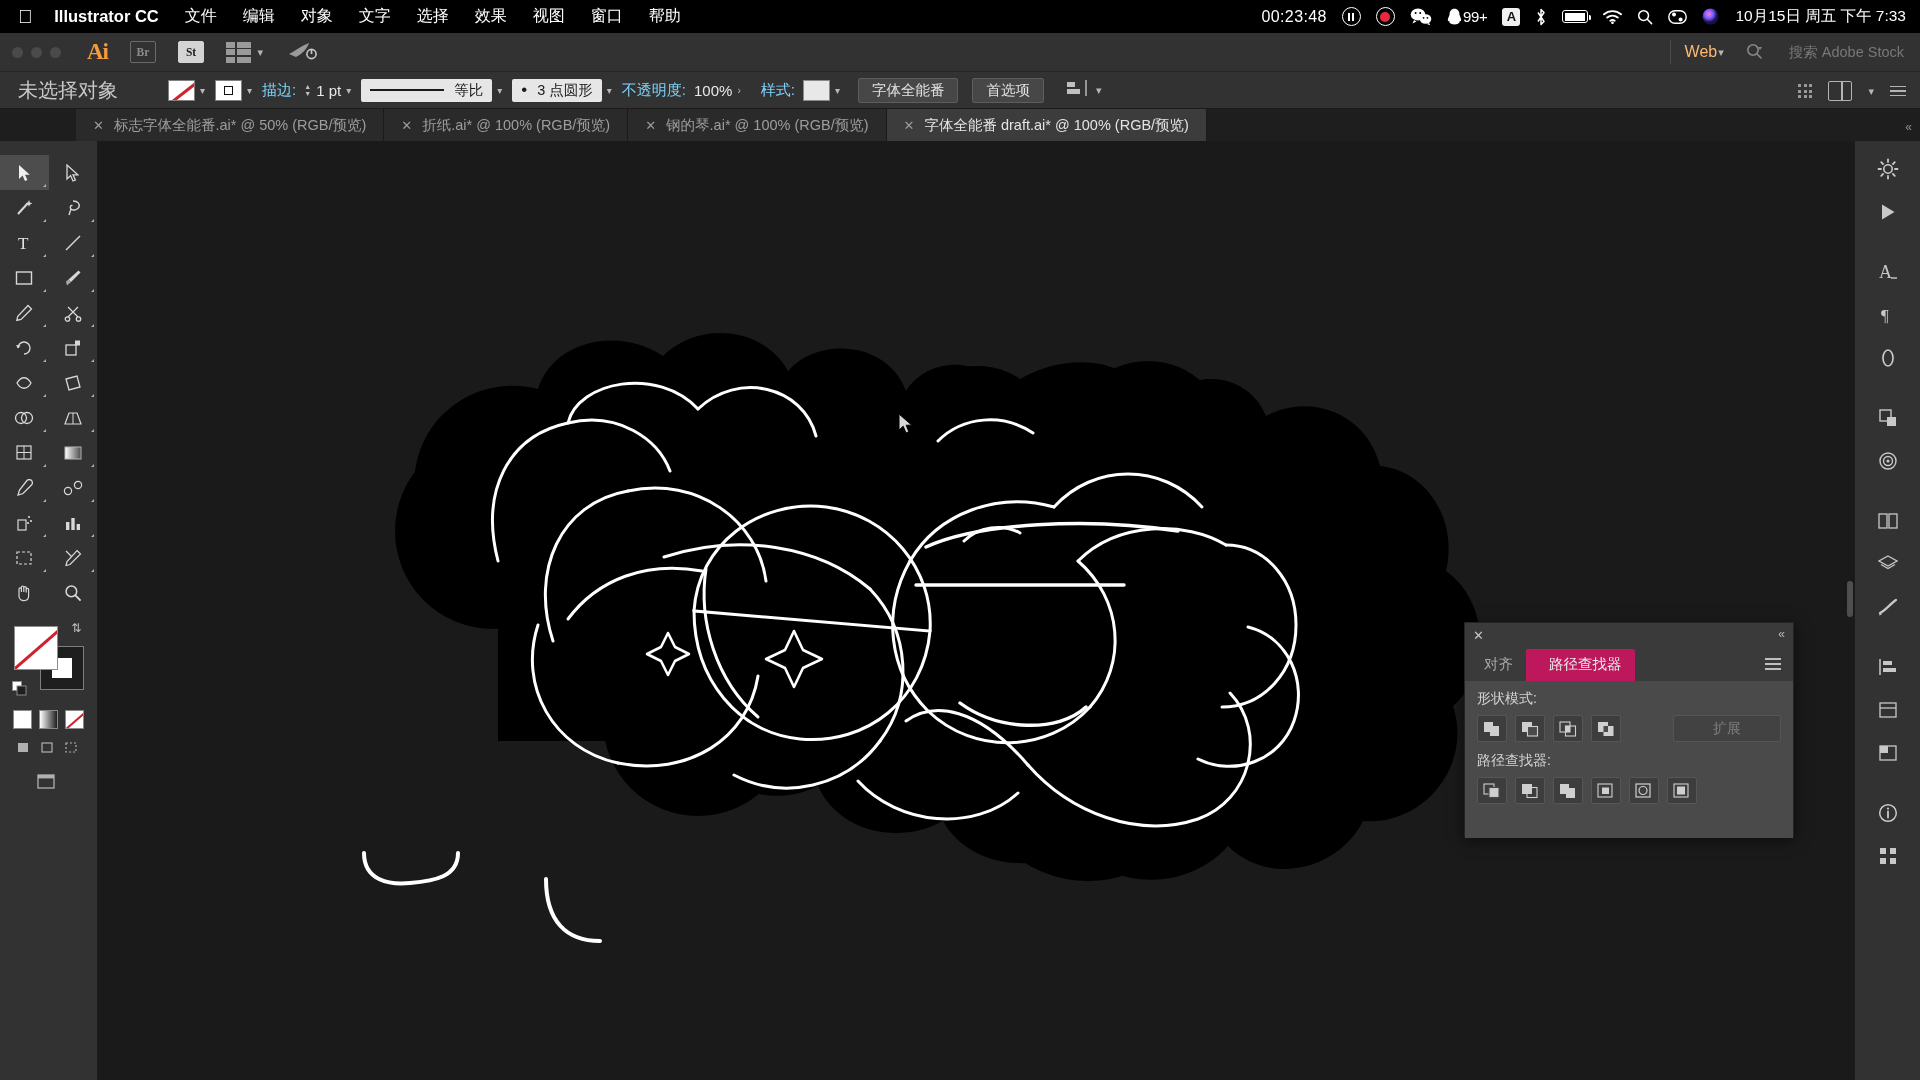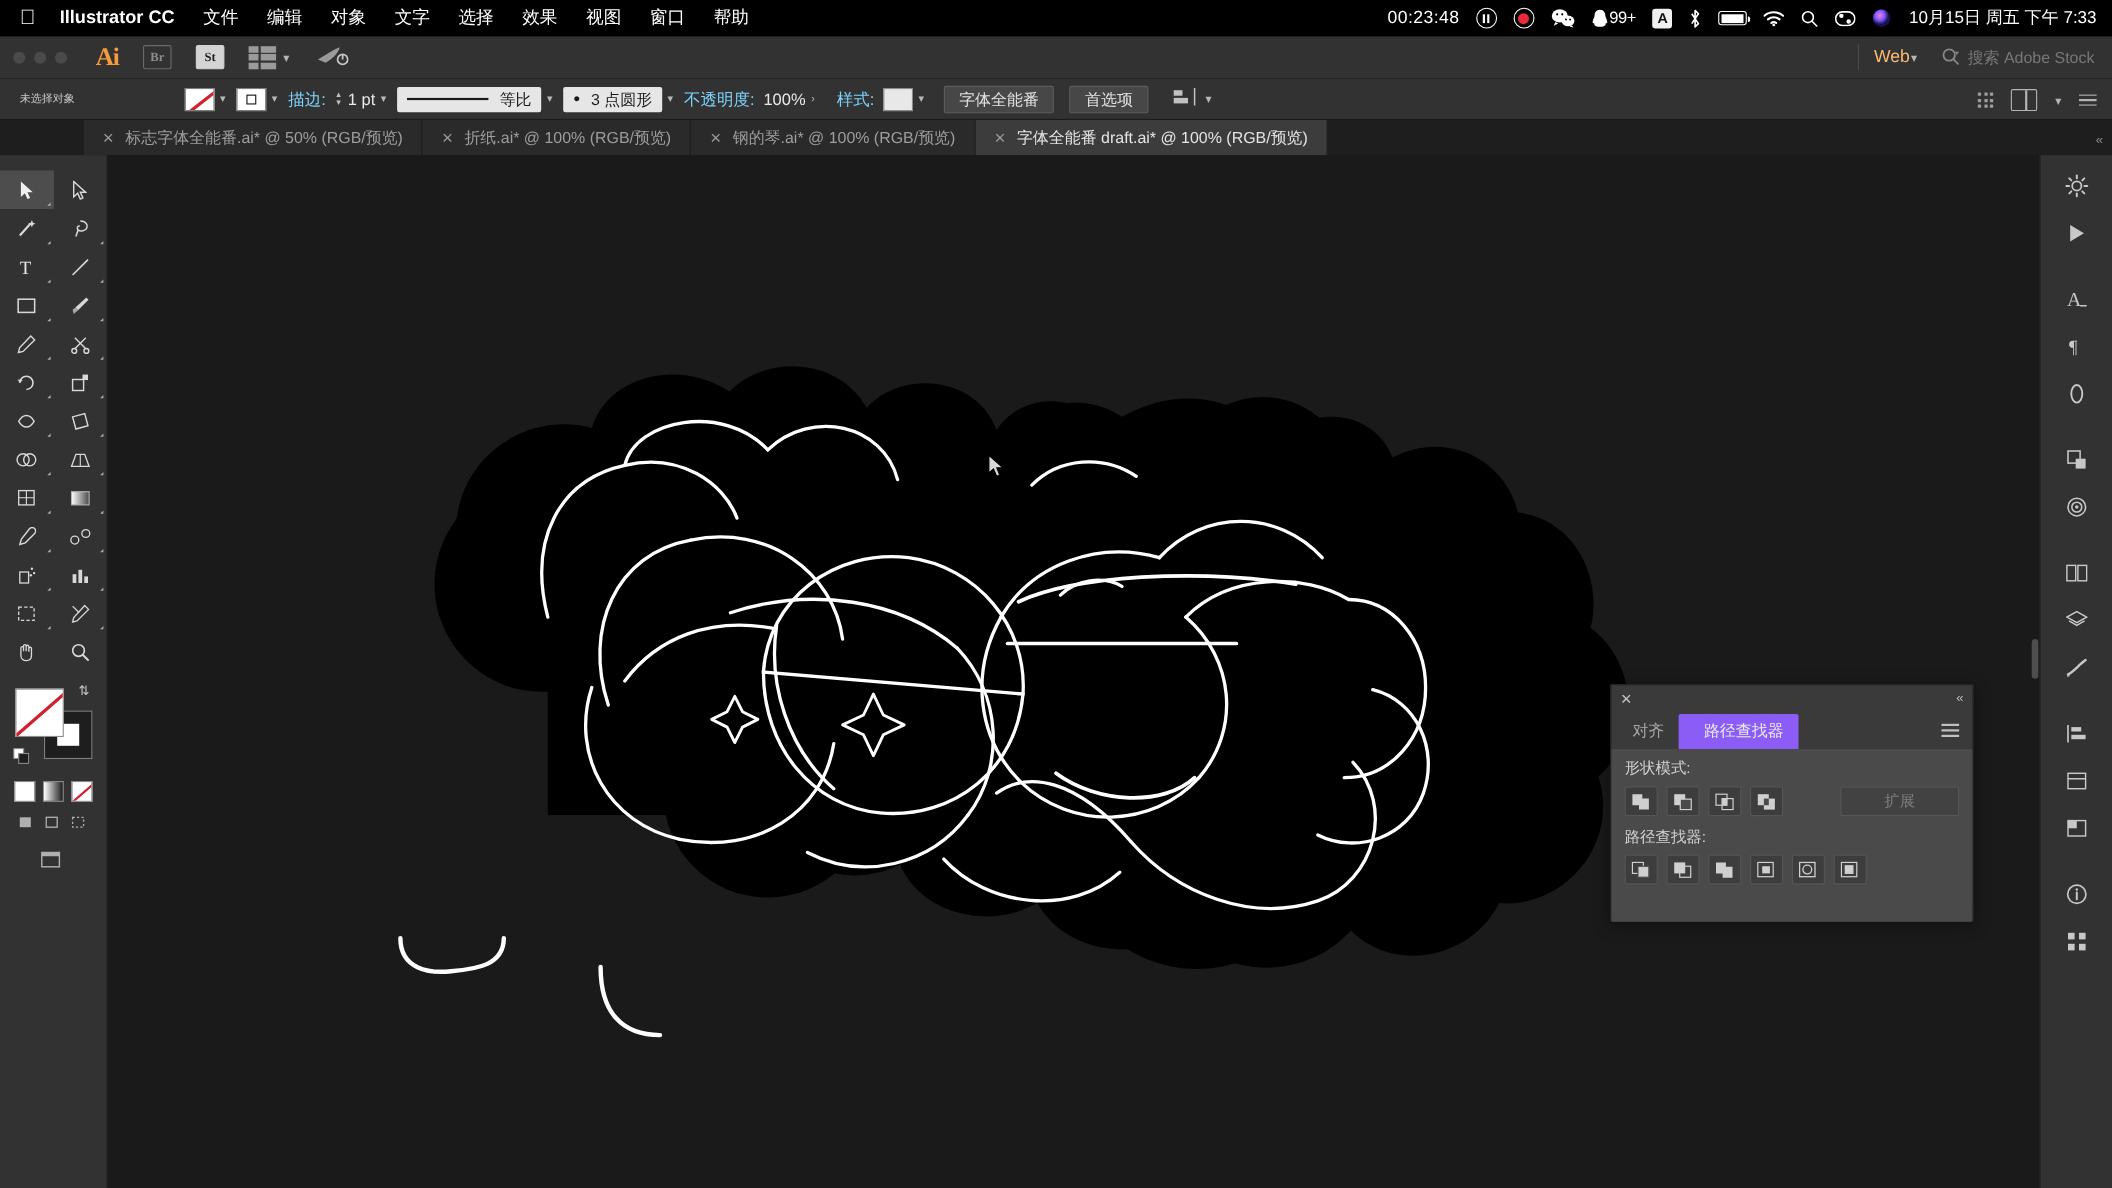--- a/index.html
+++ b/index.html
@@ -73,31 +73,31 @@
   }
   .sq-btn.active { background:#d4d4d4; color:#1e1e1e; border-color:#d4d4d4; }
   .ws-switch { margin-left:22px; display:flex; align-items:center; gap:7px; }
   .ws-grid { display:grid; grid-template-columns:9px 14px; grid-template-rows:6px 6px 6px; gap:1.5px; }
   .ws-grid i { background:#9a9a9a; display:block; }
   .chev { color:#b5b5b5; font-size:11px; }
   .rocket { margin-left:24px; color:#9a9a9a; font-size:17px; }
   .appbar-right { position:absolute; right:0; top:0; height:38px; display:flex; align-items:center; padding-right:16px; }
   .vdiv { width:1px; height:24px; background:#4a4a4a; margin:0 14px; }
   .web-label { color:#fdba74; font-size:16px; margin-right:1px; }
-  .stock-search { display:flex; align-items:flex-end; margin-left:22px; opacity:.75; }
+  .stock-search { display:flex; align-items:flex-end; margin-left:22px; opacity:.75;gap:19px; }
   .stock-search .mag { color:#a5a5a5; font-size:14px; margin-right:7px; }
   .stock-ph { color:#8e8e8e; font-size:14.5px; white-space:nowrap; }
 
   
   .ctrlbar {
     position:absolute; top:71px; left:0; width:1920px; height:38px;
     background:#323232; border-top:1px solid #262626; border-bottom:1px solid #1b1b1b;
     display:flex; align-items:center; z-index:50;
   }
-  .sel-status { color:#c9c9c9; font-size:10px; margin-left:18px; width:150px; }
+  .sel-status { color:#c9c9c9; font-size:20px; margin-left:18px; width:150px; }
   .sw-none {
     width:27px; height:21px; background:#fff; border:1px solid #808080;
     position:relative; overflow:hidden;
   }
   .sw-none::after {
     content:""; position:absolute; left:-5px; top:10px; width:40px; height:2.6px;
     background:#d0212f; transform:rotate(-38deg);
   }
   .sw-stroke {
     width:27px; height:21px; background:#fff; border:1px solid #808080;
@@ -222,21 +222,21 @@
     background:#3a3a3a; border:1px solid #242424; z-index:45;
     box-shadow:0 3px 14px rgba(0,0,0,.55);
   }
   .pf-head { height:26px; position:relative; }
   .pf-close { position:absolute; left:8px; top:5px; color:#c6c6c6; font-size:13px; }
   .pf-collapse { position:absolute; right:9px; top:4px; color:#b8b8b8; font-size:12px; letter-spacing:-1px; }
   .pf-tabs { display:flex; align-items:flex-end; height:32px; position:relative; padding-left:6px; }
   .pf-tab {
     padding:6px 13px 7px; font-size:14.5px; color:#a8a8a8;
   }
-  .pf-tab.active { background:#8b5cf6; color:#eaeaea; border-radius:2px 2px 0 0;padding-left:23px; }
+  .pf-tab.active { background:#be185d; color:#eaeaea; border-radius:2px 2px 0 0;padding-left:23px; }
   .pf-menu { position:absolute; right:12px; top:9px; display:flex; flex-direction:column; gap:3px; }
   .pf-menu i { width:16px; height:2px; background:#c0c0c0; display:block; }
   .pf-body { background:#4a4a4a; padding:9px 12px 12px; height:157px; }
   .pf-label { color:#d2d2d2; font-size:14px; margin-bottom:7px; }
   .pf-row { display:flex; align-items:center; gap:8px; margin-bottom:10px; }
   .pf-ico {
     width:30px; height:27px; background:#3d3d3d; border:1px solid #565656; border-radius:2px;
     display:flex; align-items:center; justify-content:center;
   }
   .pf-expand {

